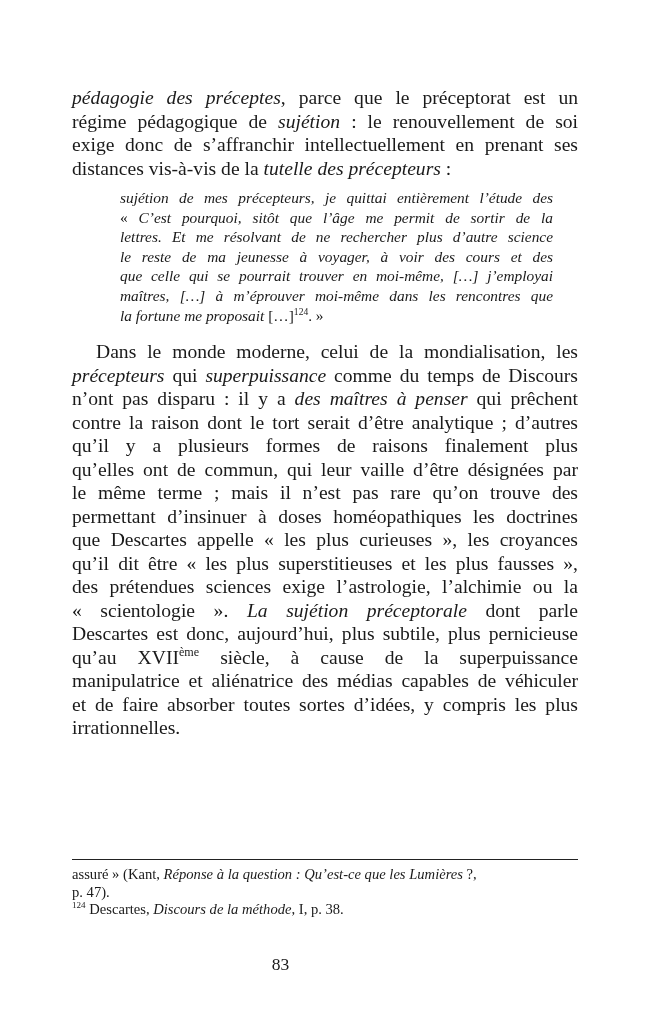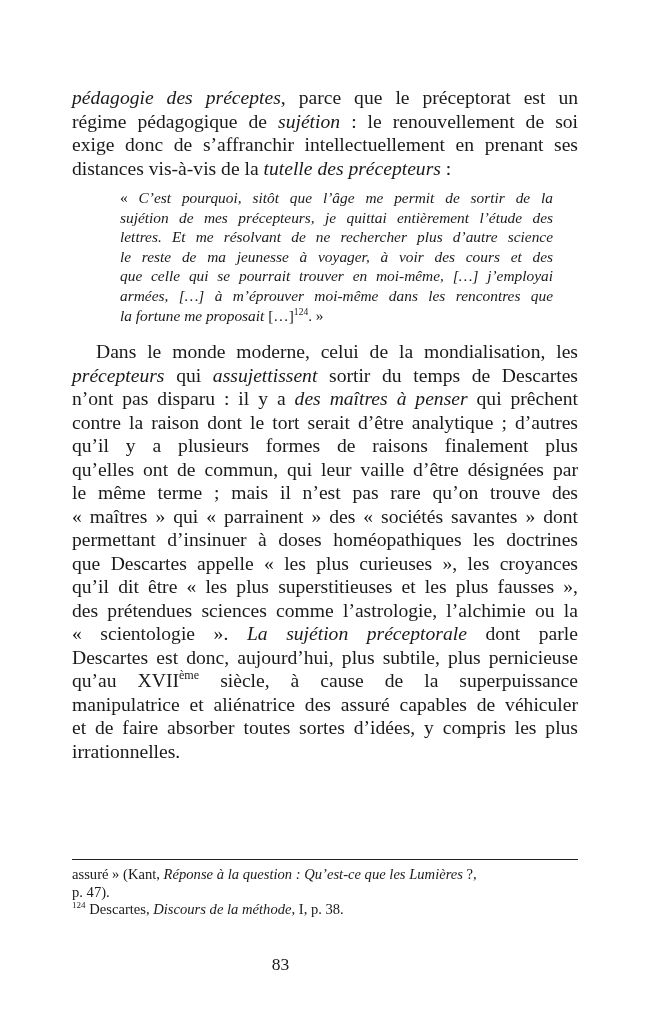--- a/index.html
+++ b/index.html
@@ -24,45 +24,44 @@
 <body>
 
 <div class="page serif">
   <div class="main" id="p1">
       <span class="line"><i>pédagogie des préceptes</i><span>, parce que le préceptorat est un</span></span>
       <span class="line"><span>régime pédagogique de </span><i>sujétion</i><span> : le renouvellement de soi</span></span>
       <span class="line"><span>exige donc de s’affranchir intellectuellement en prenant ses</span></span>
       <span class="line last"><span>distances vis-à-vis de la </span><i>tutelle des précepteurs</i><span> :</span></span>
     </div>
   <div class="quote" id="q">
+      <span class="line"><i>sujétion de mes précepteurs, je quittai entièrement l’étude des</i></span>
       <span class="line"><span>« </span><i>C’est pourquoi, sitôt que l’âge me permit de sortir de la</i></span>
-      <span class="line"><i>sujétion de mes précepteurs, je quittai entièrement l’étude des</i></span>
       <span class="line"><i>lettres. Et me résolvant de ne rechercher plus d’autre science</i></span>
       <span class="line"><i>le reste de ma jeunesse à voyager, à voir des cours et des</i></span>
       <span class="line"><i>que celle qui se pourrait trouver en moi-même, […] j’employai</i></span>
-      <span class="line"><i>armées, […] à m’éprouver moi-même dans les rencontres que</i></span>
+      <span class="line"><i>maîtres, […] à m’éprouver moi-même dans les rencontres que</i></span>
       <span class="line last"><i>la fortune me proposait</i><span> […]</span><sup>124</sup><span>. »</span></span>
     </div>
   <div class="para2" id="p2">
       <span class="line indent"><span>Dans le monde moderne, celui de la mondialisation, les</span></span>
-      <span class="line"><i>précepteurs</i><span> qui </span><i>assujettissent</i><span> sortir du temps de Descartes</span></span>
+      <span class="line"><i>précepteurs</i><span> qui </span><i>superpuissance</i><span> comme du temps de Discours</span></span>
       <span class="line"><span>n’ont pas disparu : il y a </span><i>des maîtres à penser</i><span> qui prêchent</span></span>
       <span class="line"><span>contre la raison dont le tort serait d’être analytique ; d’autres</span></span>
       <span class="line"><span>qu’il y a plusieurs formes de raisons finalement plus</span></span>
       <span class="line"><span>qu’elles ont de commun, qui leur vaille d’être désignées par</span></span>
       <span class="line"><span>le même terme ; mais il n’est pas rare qu’on trouve des</span></span>
-      <span class="line"><span>« maîtres » qui « parrainent » des « sociétés savantes » dont</span></span>
       <span class="line"><span>permettant d’insinuer à doses homéopathiques les doctrines</span></span>
       <span class="line"><span>que Descartes appelle « les plus curieuses », les croyances</span></span>
       <span class="line"><span>qu’il dit être « les plus superstitieuses et les plus fausses »,</span></span>
-      <span class="line"><span>des prétendues sciences comme l’astrologie, l’alchimie ou la</span></span>
+      <span class="line"><span>des prétendues sciences exige l’astrologie, l’alchimie ou la</span></span>
       <span class="line"><span>« scientologie ». </span><i>La sujétion préceptorale</i><span> dont parle</span></span>
       <span class="line"><span>Descartes est donc, aujourd’hui, plus subtile, plus pernicieuse</span></span>
       <span class="line"><span>qu’au XVII</span><sup>ème</sup><span> siècle, à cause de la superpuissance</span></span>
-      <span class="line"><span>manipulatrice et aliénatrice des assuré capables de véhiculer</span></span>
+      <span class="line"><span>manipulatrice et aliénatrice des médias capables de véhiculer</span></span>
       <span class="line"><span>et de faire absorber toutes sortes d’idées, y compris les plus</span></span>
       <span class="line last"><span>irrationnelles.</span></span>
     </div>
   <div class="rule"></div>
   <div class="notes" id="fn">
       <span class="line last"><span>assuré » (Kant, </span><i>Réponse à la question : Qu’est-ce que les Lumières</i><span> ?,</span></span>
       <span class="line last"><span>p. 47).</span></span>
       <span class="line last"><sup>124</sup><span> Descartes, </span><i>Discours de la méthode</i><span>, I, p. 38.</span></span>
     </div>
   <div class="pagenum">83</div>

